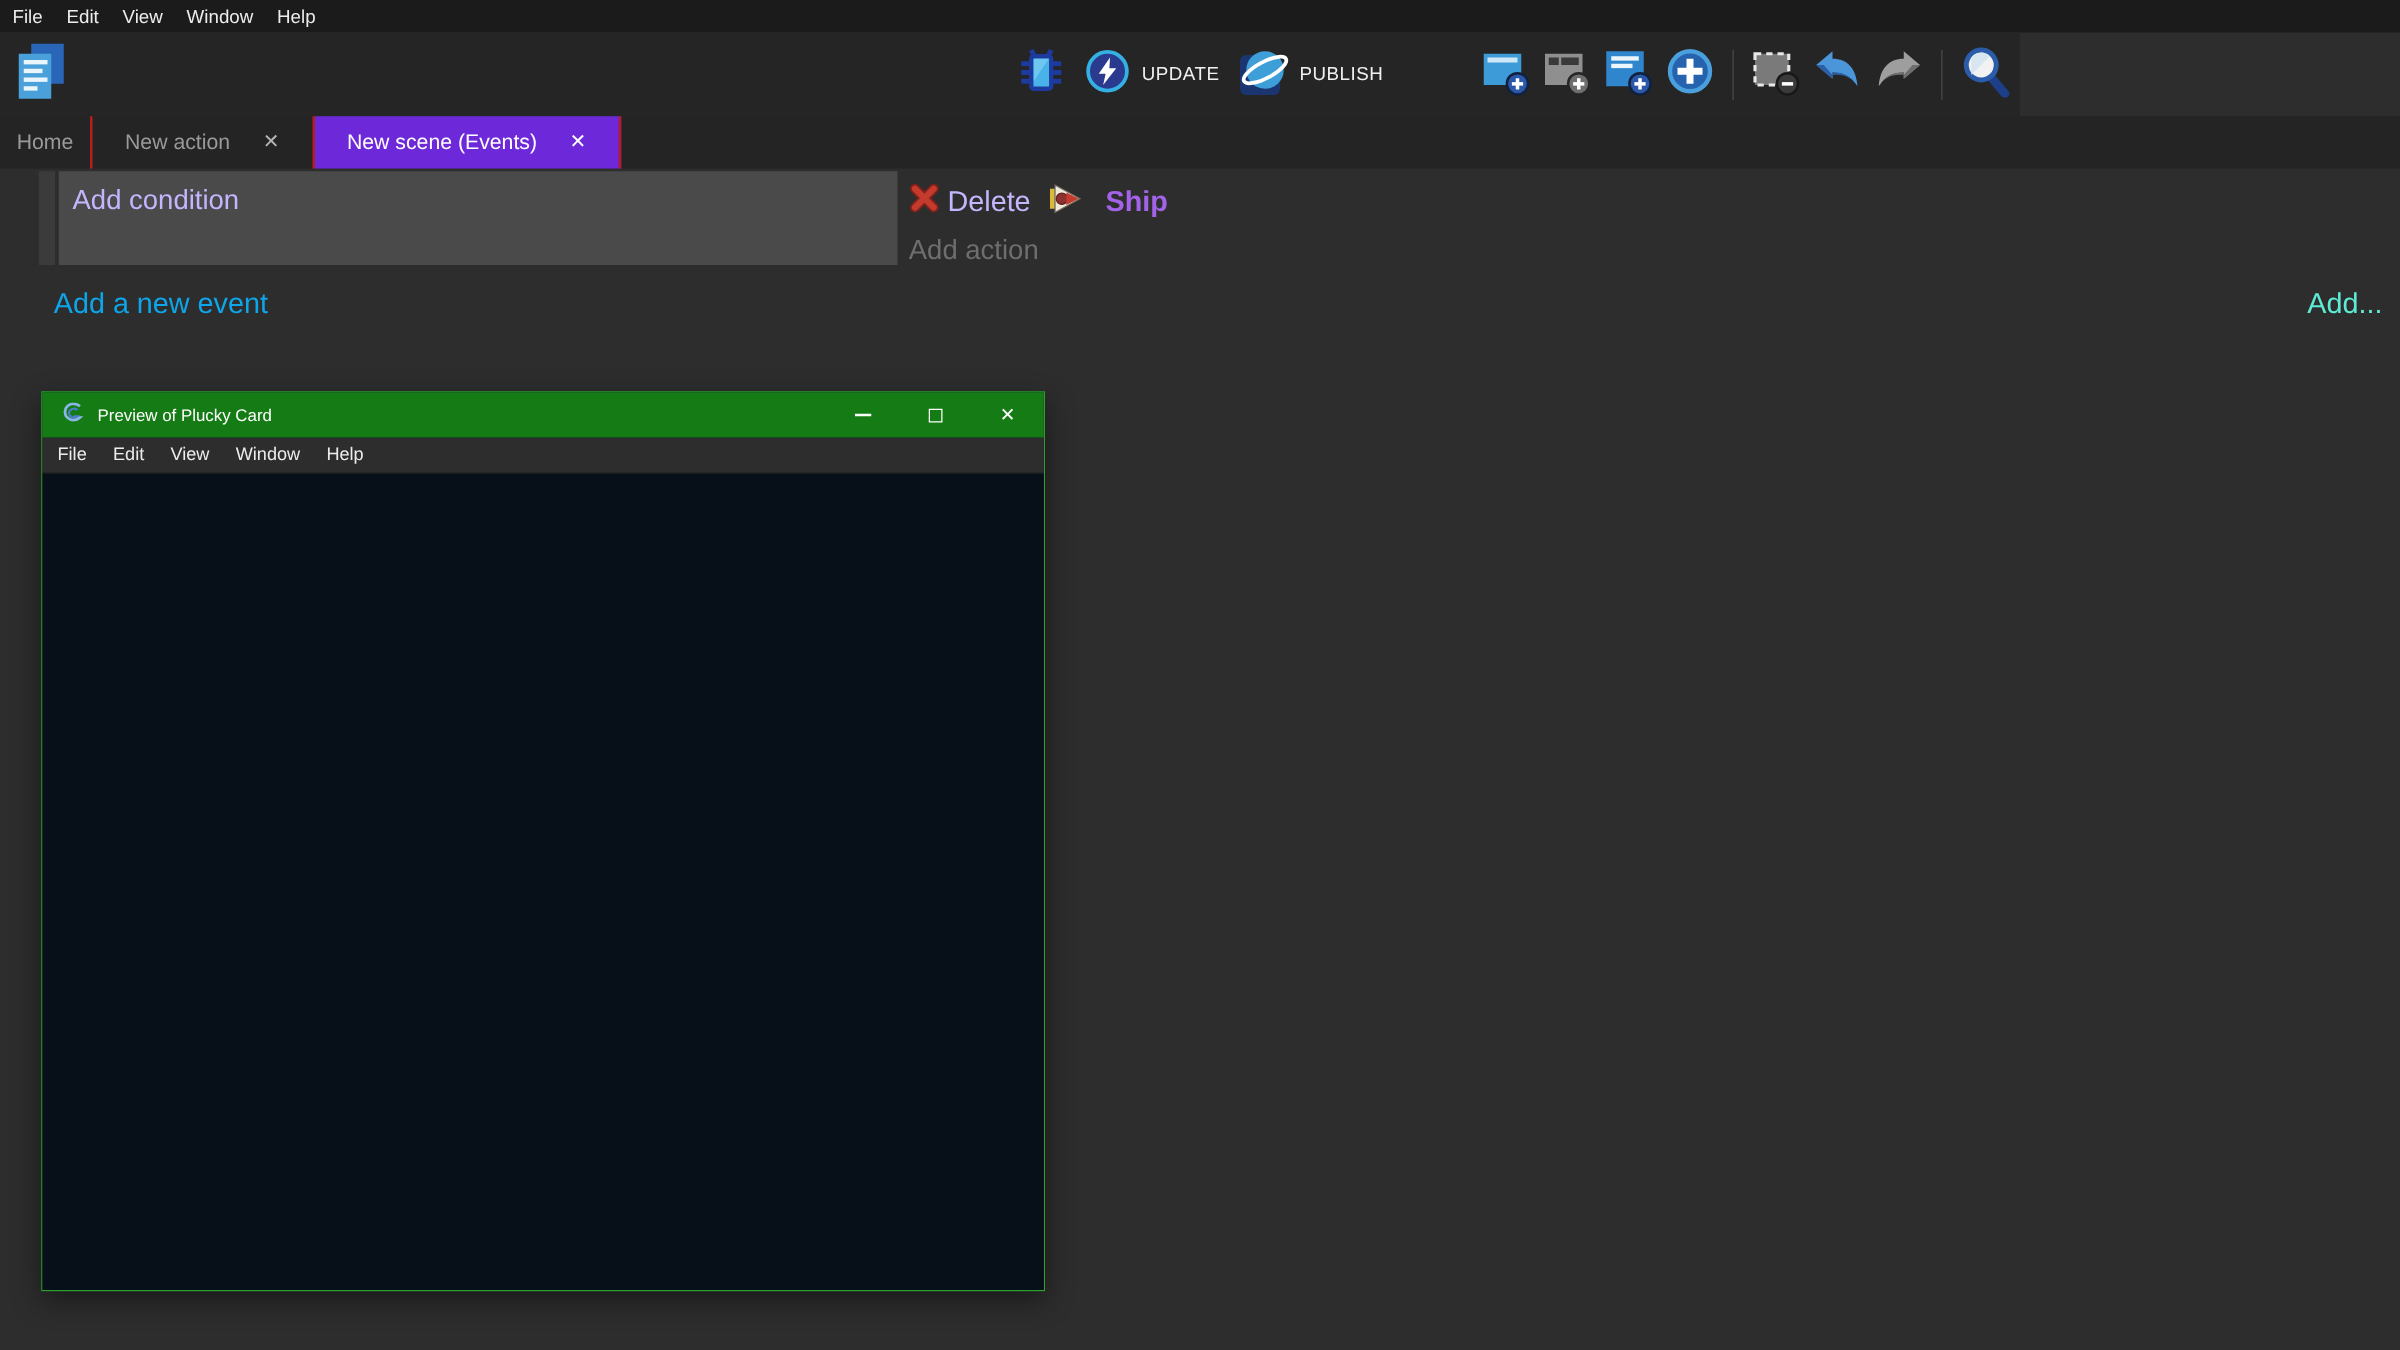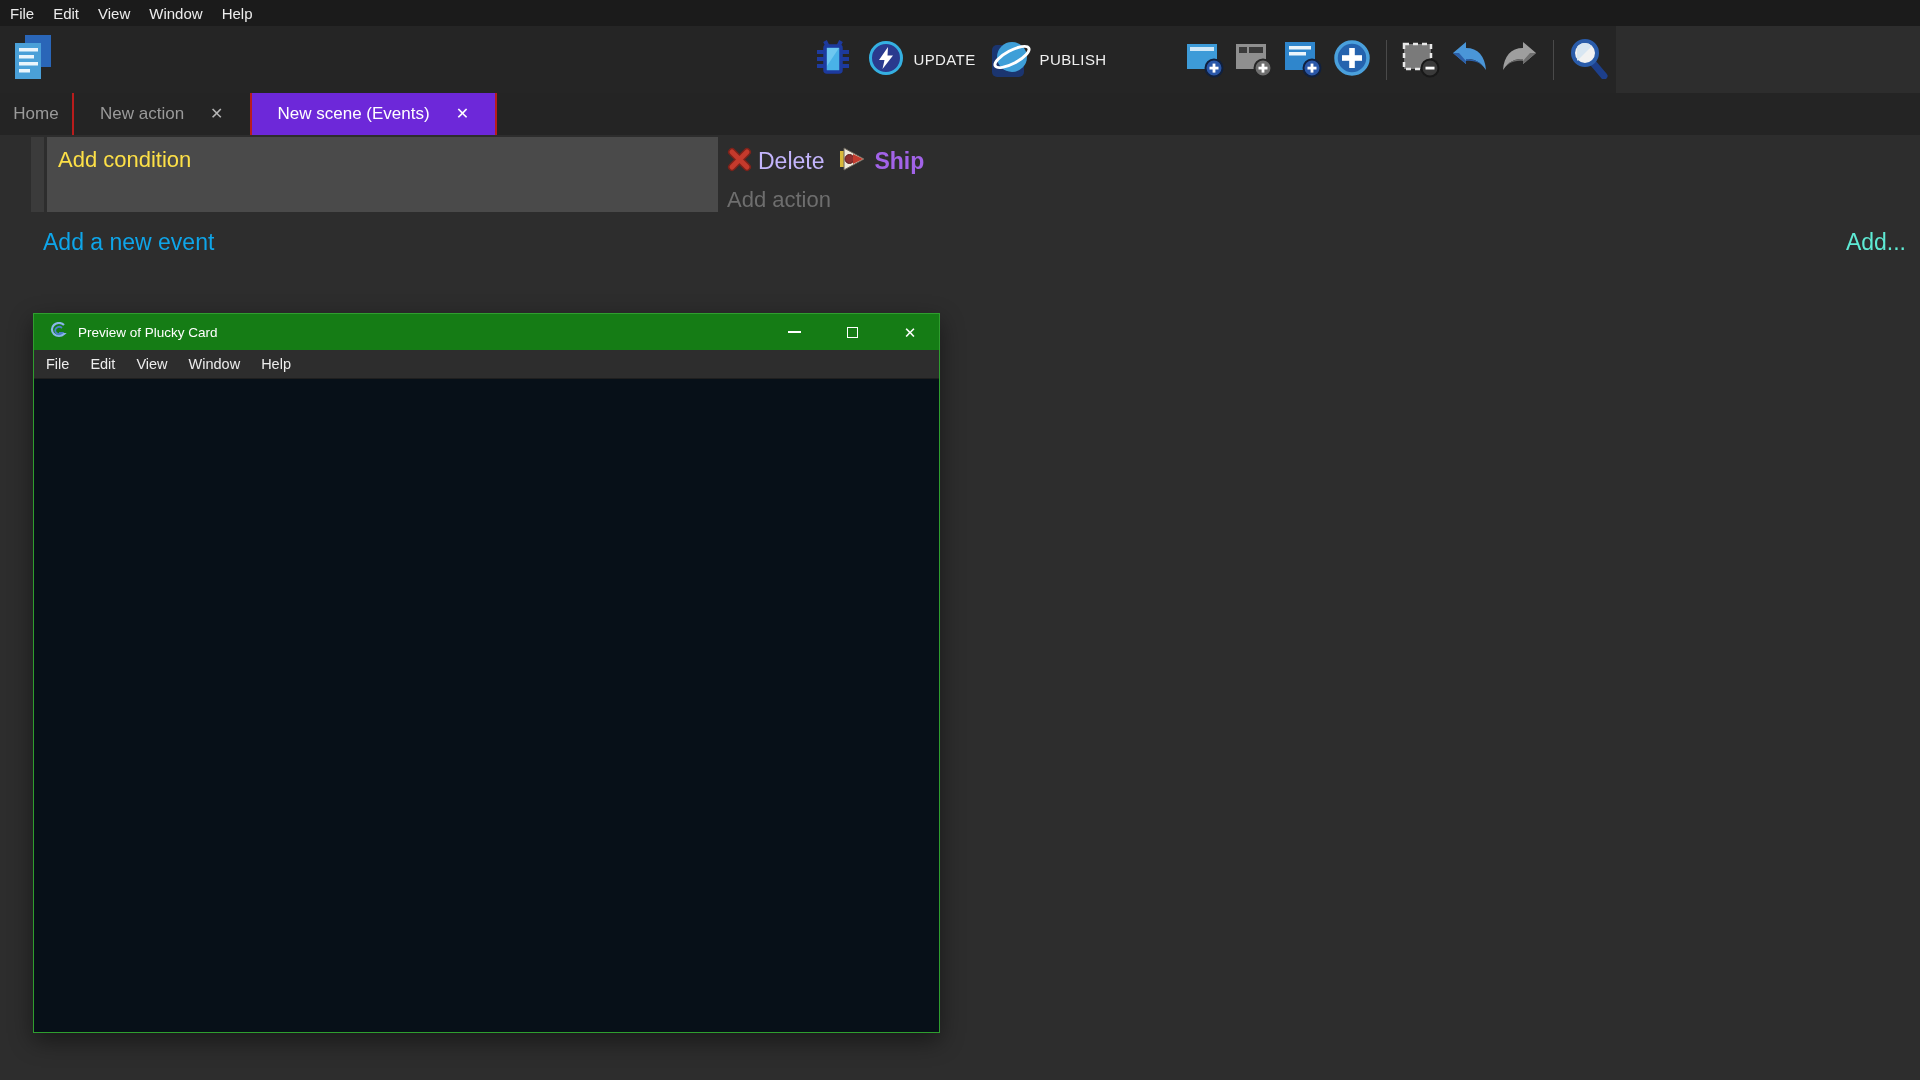--- a/index.html
+++ b/index.html
@@ -35,33 +35,33 @@
   .tab.active { background:#6d28d9; color:#ffffff; }
   .tab.active .closex { color:#ffffff; }
 
   
   .sheet { position:absolute; top:135px; left:0; width:1920px; height:945px; background:#2d2d2d; }
   .grip { position:absolute; top:5px; width:13px; height:5px; background:#565656; }
   .grip.g1 { left:90px; } .grip.g2 { left:127px; }
 
   .event-gutter { position:absolute; left:31px; top:2px; width:13px; height:75px; background:#3b3b3b; }
   .cond-box { position:absolute; left:47px; top:2px; width:671px; height:75px; background:#4a4a4a; }
-  .cond-placeholder { color:#fde047; font-size:22px; padding:10px 0 0 11px; }
+  .cond-placeholder { color:#c4b5fd; font-size:22px; padding:10px 0 0 11px; }
 
   .actions-col { position:absolute; left:727px; top:2px; width:900px; }
   .action-row { display:flex; align-items:center; gap:6px; height:36px; margin-top:6px; }
   .action-verb { color:#c4b5fd; font-size:23px; }
-  .action-object { color:#a263e8; font-size:23px; font-weight:bold; margin-left:2px;text-align:center; }
+  .action-object { color:#a263e8; font-size:23px; font-weight:bold; margin-left:12px;text-align:center; }
   .action-placeholder { color:#6e6e6e; font-size:22px; margin-top:8px; }
 
   .add-event-line { position:absolute; left:43px; top:94px; color:#0ea5e9; font-size:23px; }
   .add-more { position:absolute; right:14px; top:94px; color:#5eead4; font-size:23px; }
 
   
-  .preview-win { position:absolute; left:33px; top:178px; width:907px; height:720px;
+  .preview-win { position:absolute; left:33px; top:178px; width:803px; height:720px;
     border:1px solid #2f9e2f; background:#071018; box-shadow:0 8px 22px rgba(0,0,0,0.45); }
   .pv-titlebar { position:relative; width:100%; height:36px; background:#157c15;
     display:flex; align-items:center; padding-left:14px; gap:10px; }
   .pv-title { color:#ffffff; font-size:13.5px; }
   .pv-controls { position:absolute; right:0; top:0; height:36px; display:flex; }
   .pv-ctl { width:58px; height:36px; display:flex; align-items:center; justify-content:center; }
   .glyph-min { width:13px; height:1.5px; background:#ffffff; }
   .glyph-max { width:11px; height:11px; border:1.5px solid #ffffff; }
   .glyph-close { color:#ffffff; font-size:15px; line-height:1; }
   .pv-menubar { width:100%; height:29px; background:#2d2d2d; display:flex; align-items:center;

